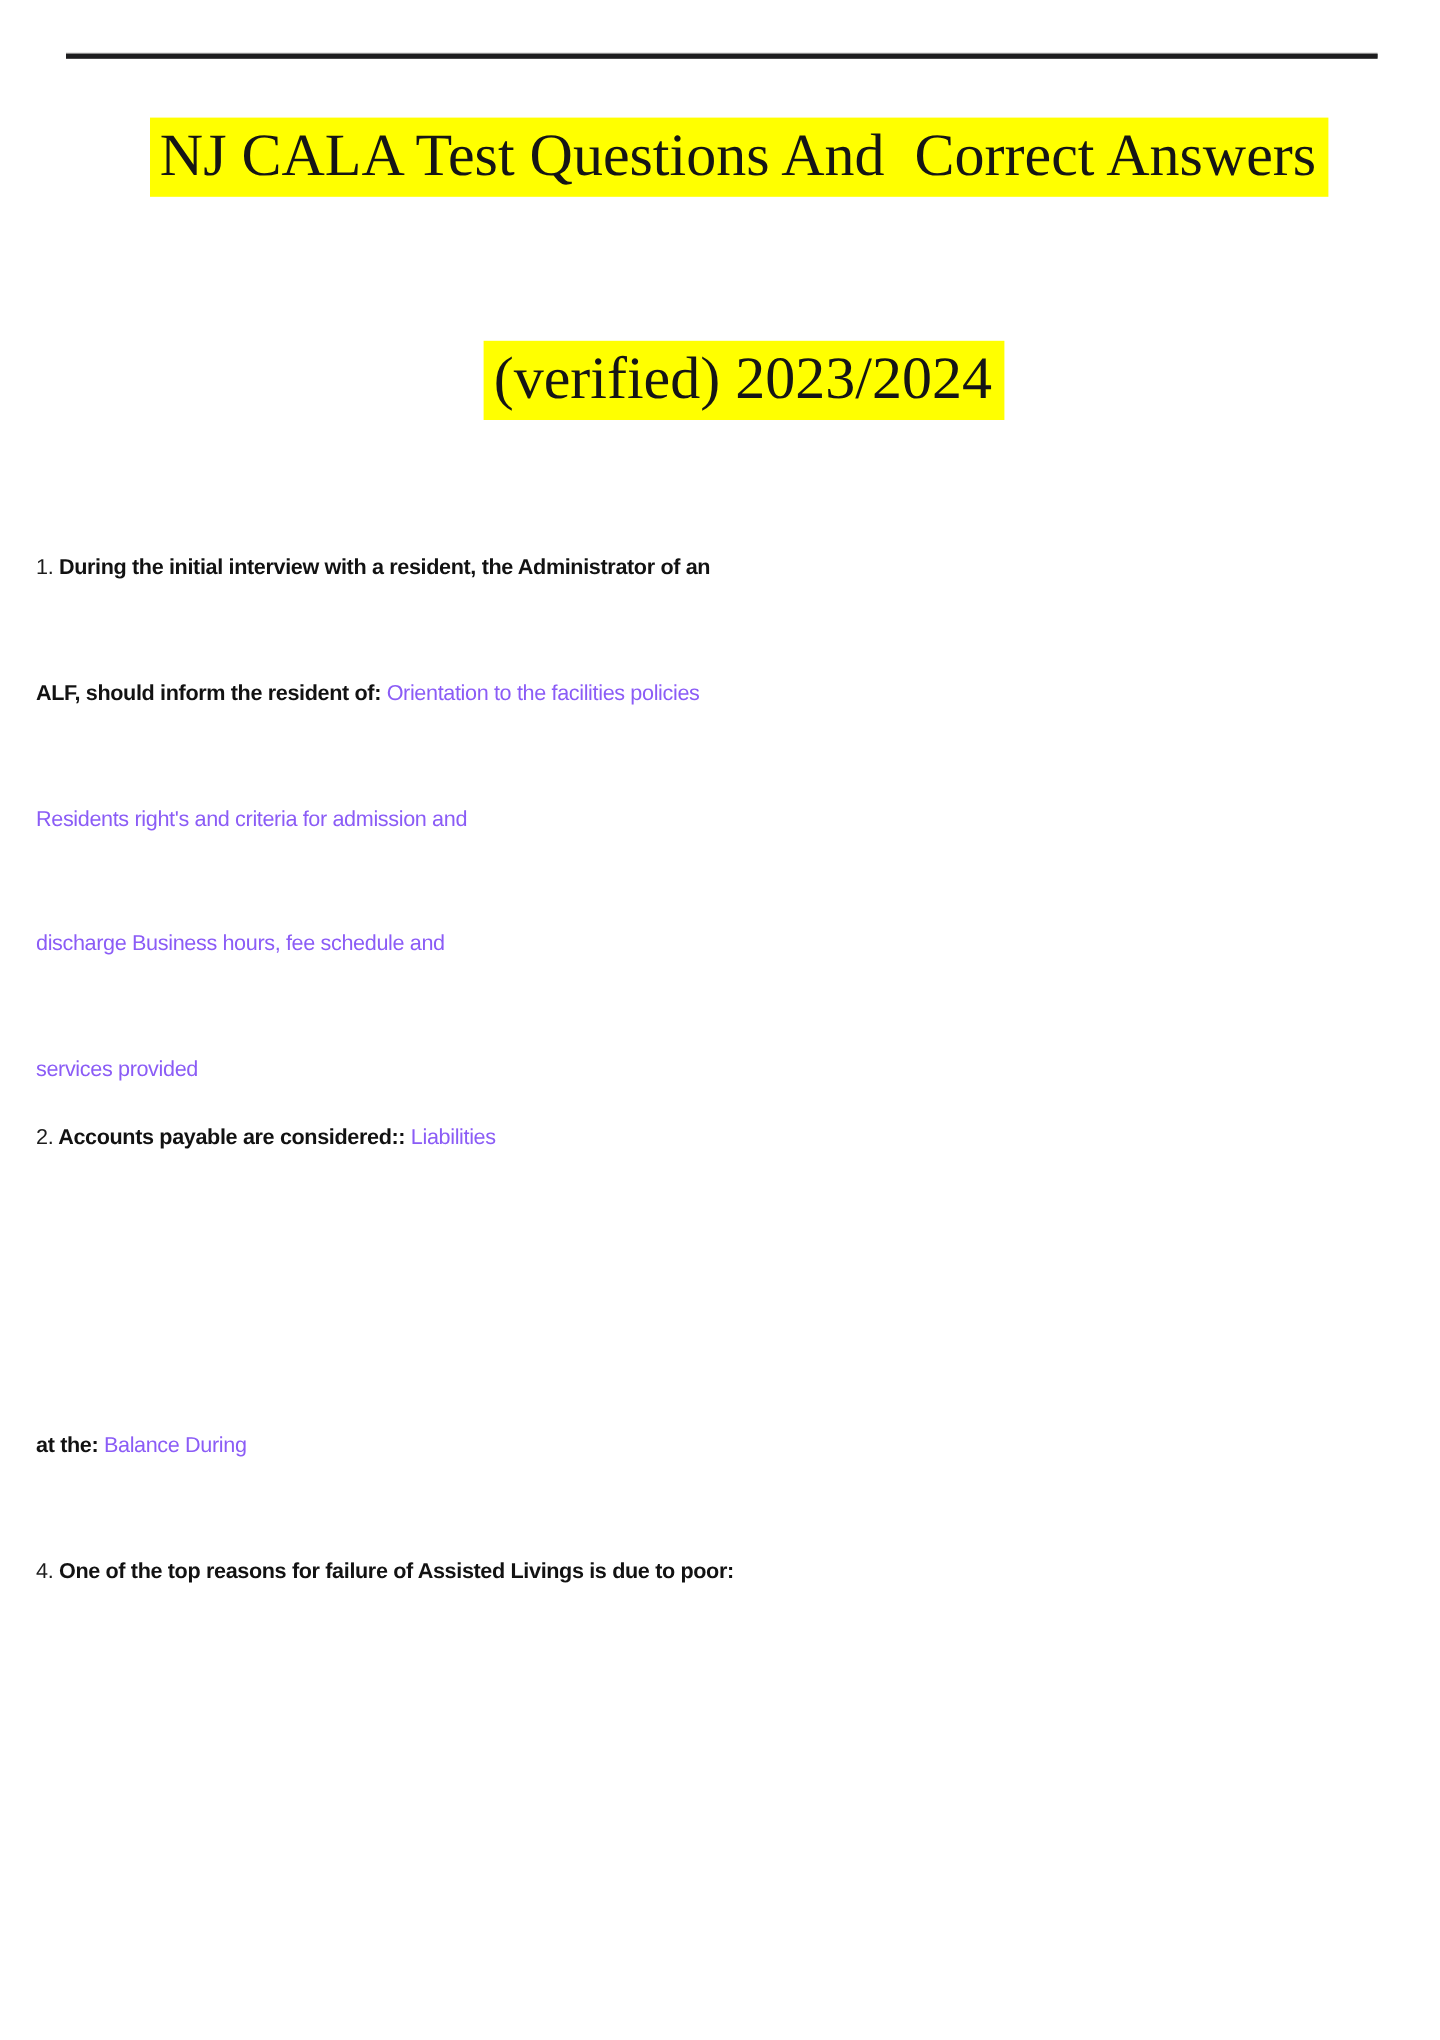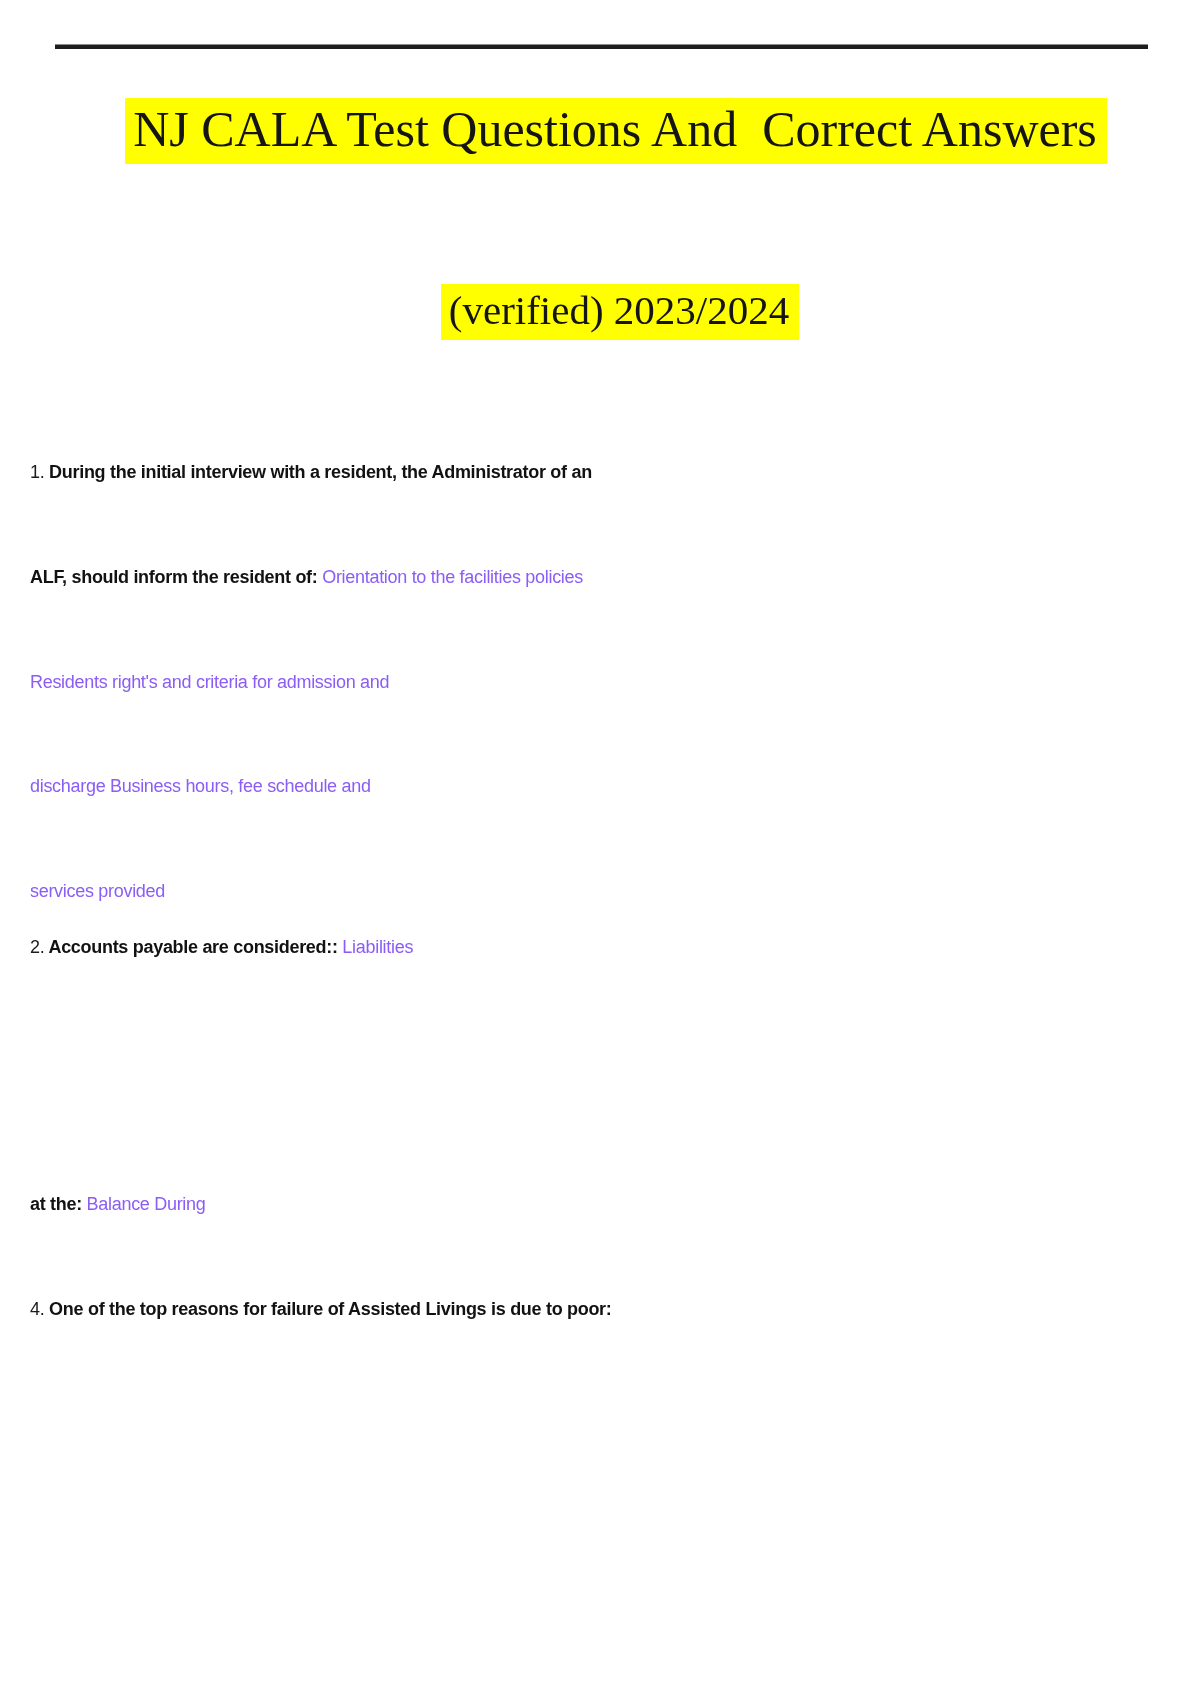--- a/index.html
+++ b/index.html
@@ -17,21 +17,21 @@
   }
   .rule.top{top:45px;}
   .rule.bottom{top:1694px;}
   .title-row{
     position:absolute;left:0;right:0;text-align:center;
     font-family:"Liberation Serif", serif;
     font-weight:400;color:#151515;
     white-space:pre;
   }
   .title-row.first{top:100px;font-size:50px;}
-  .title-row.second{top:286px;font-size:41px;}
+  .title-row.second{top:286px;font-size:50px;}
   .title-row .hl{
     position:relative;
     padding:3px 10px 7px 8px;
     white-space:pre;
   }
   .title-row.first .hl{left:16px;}
   .title-row.second .hl{left:20px;}
   .line{
     position:absolute;left:30px;right:20px;
     font-size:18px;letter-spacing:-0.3px;

